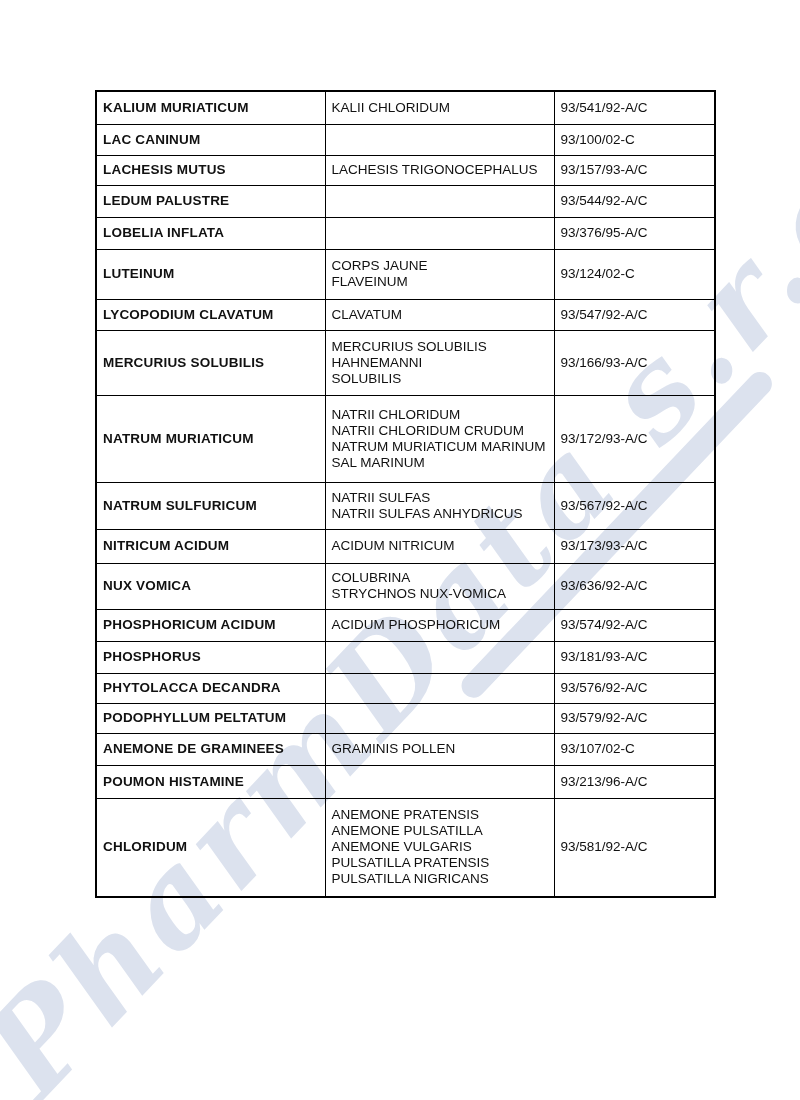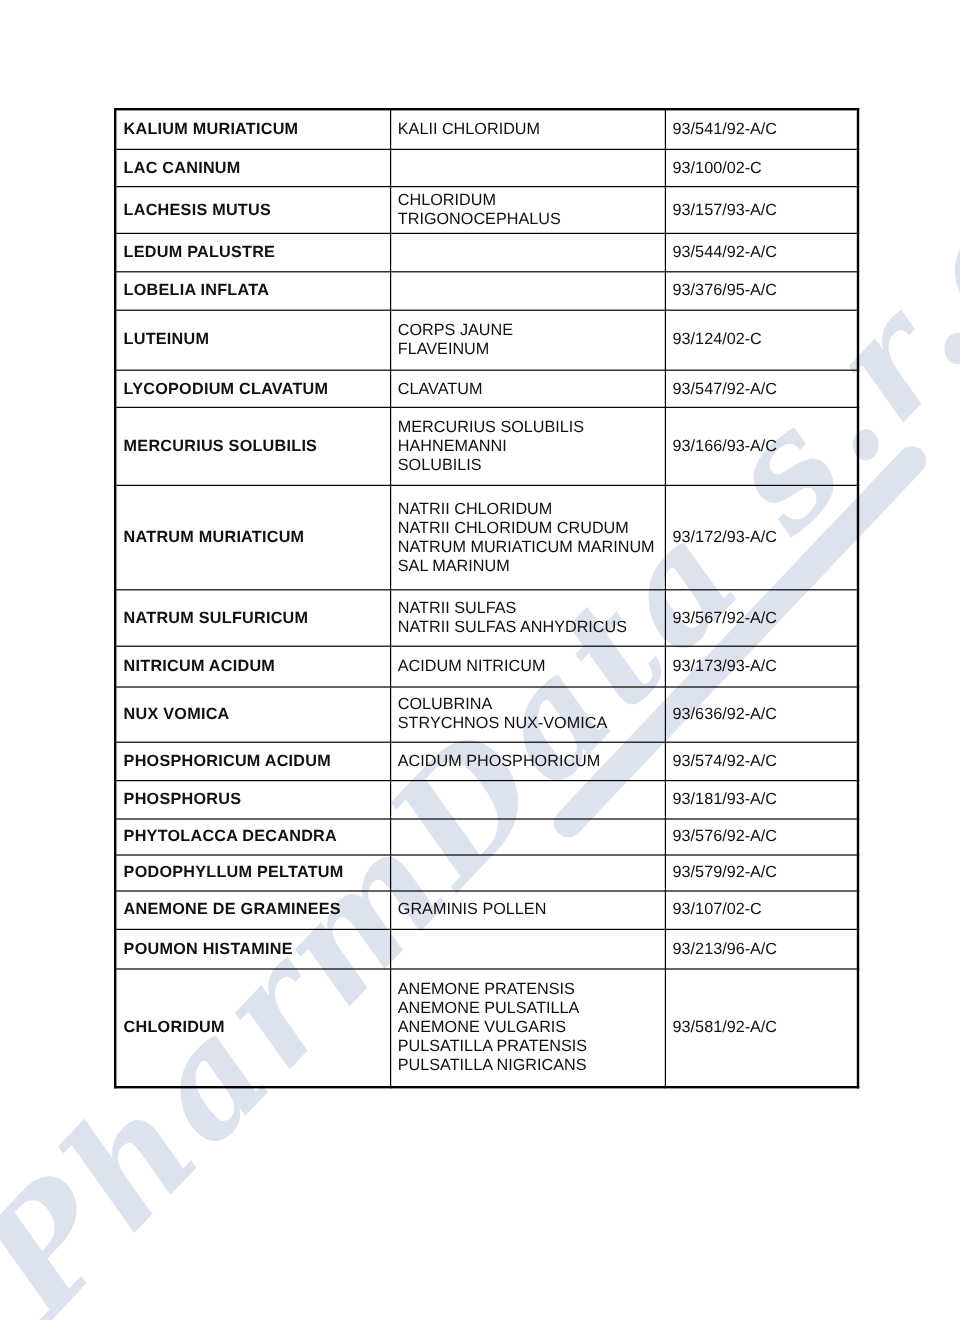--- a/index.html
+++ b/index.html
@@ -116,21 +116,21 @@
         <td class="c-syn">KALII CHLORIDUM</td>
         <td class="c-reg">93/541/92-A/C</td>
       </tr>
       <tr style="height:31px">
         <td class="c-name">LAC CANINUM</td>
         <td class="c-syn"></td>
         <td class="c-reg">93/100/02-C</td>
       </tr>
       <tr style="height:30px">
         <td class="c-name">LACHESIS MUTUS</td>
-        <td class="c-syn">CHLORIDUM TRIGONOCEPHALUS</td>
+        <td class="c-syn">LACHESIS TRIGONOCEPHALUS</td>
         <td class="c-reg">93/157/93-A/C</td>
       </tr>
       <tr style="height:32px">
         <td class="c-name">LEDUM PALUSTRE</td>
         <td class="c-syn"></td>
         <td class="c-reg">93/544/92-A/C</td>
       </tr>
       <tr style="height:32px">
         <td class="c-name">LOBELIA INFLATA</td>
         <td class="c-syn"></td>

